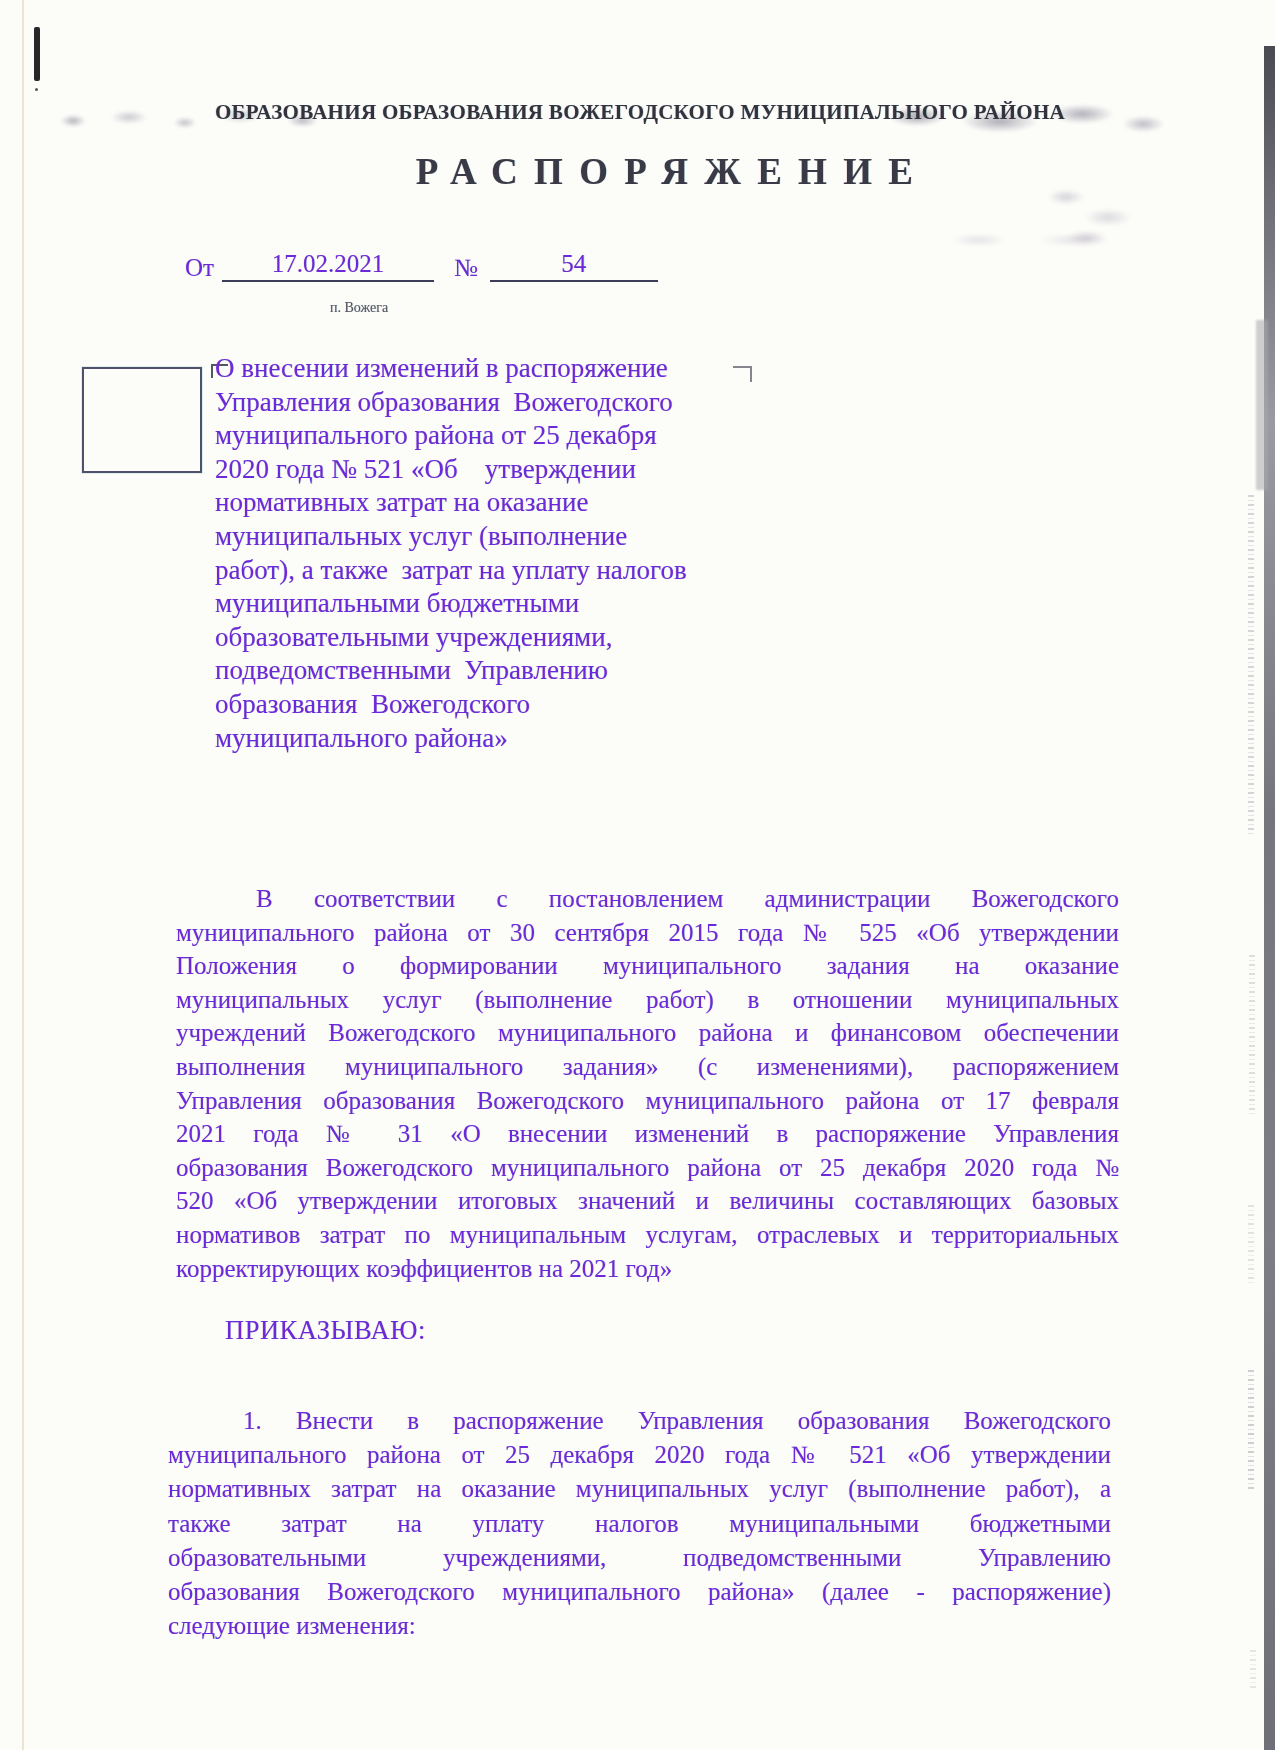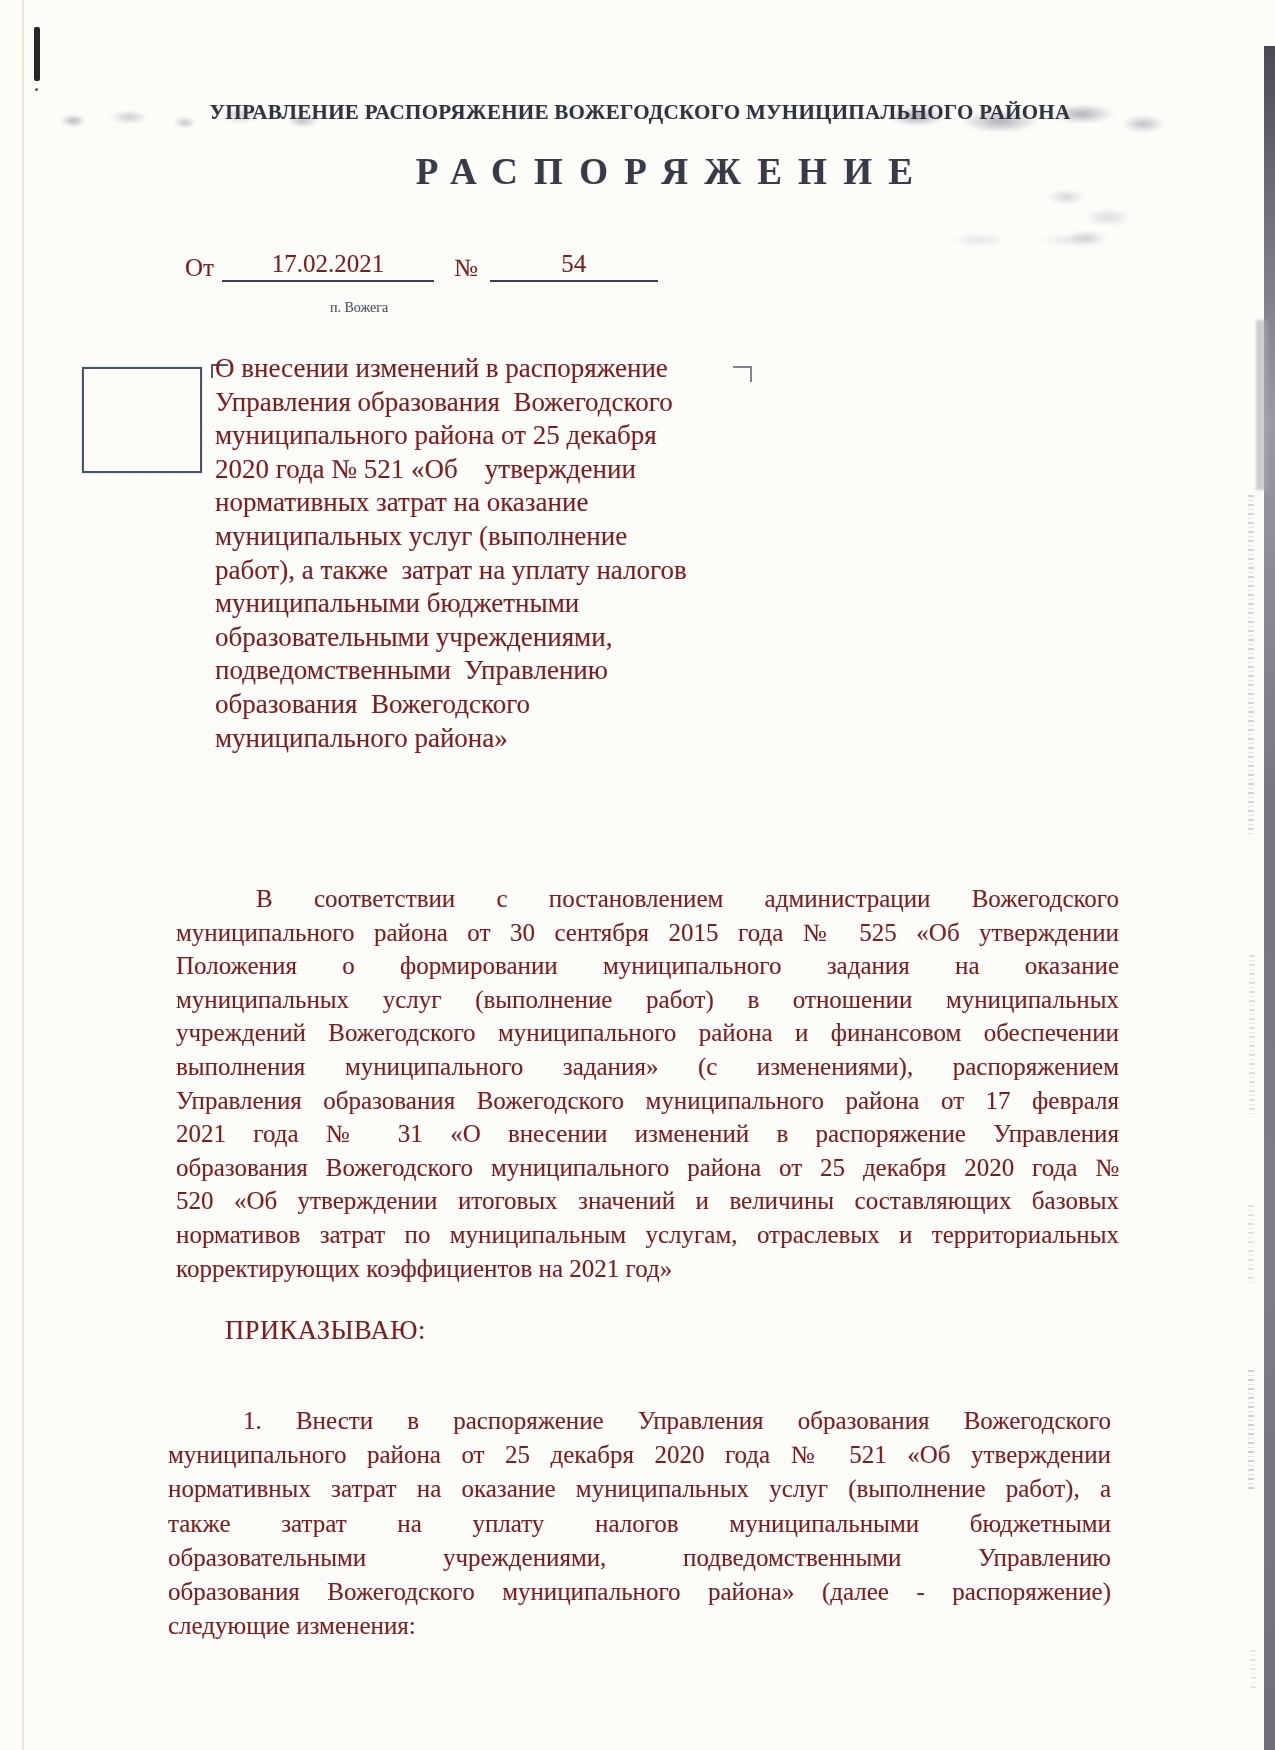--- a/index.html
+++ b/index.html
@@ -7,21 +7,21 @@
     position:relative;
     width:1275px;height:1750px;
     margin:0 auto;
     background:#fcfcf9;
     overflow:hidden;
     font-family:"Liberation Serif", serif;
     color:#3f3f4c;
   }
   .abs{position:absolute;}
   .ink{
-    color:#7f1d1d;
+    color:#6d28d9;
     text-shadow:0.6px 0 0 rgba(0,160,170,0.22), -0.6px 0 0 rgba(190,40,100,0.14);
   }
   
   .left-edge-line{left:22px;top:0;width:2px;height:1750px;background:#ebe4d0;}
   .black-bar{left:34px;top:27px;width:6px;height:54px;background:#26262b;border-radius:2px;}
   .black-bar-dot{left:35px;top:88px;width:3px;height:3px;background:#55555d;border-radius:50%;}
   .smudge{filter:blur(1.6px);opacity:.8;}
   .smudge-a{
     left:36px;top:101px;width:310px;height:36px;
     background:
@@ -135,21 +135,21 @@
   <div class="abs title-noise-a"></div>
   <div class="abs title-noise-b"></div>
   <div class="abs right-edge"></div>
   <div class="abs right-edge-wide"></div>
   <div class="abs bleed bleed1"></div>
   <div class="abs bleed bleed2"></div>
   <div class="abs bleed bleed3"></div>
   <div class="abs bleed bleed4"></div>
   <div class="abs bleed bleed5"></div>
 
-  <div class="abs doc-header ink">УПРАВЛЕНИЕ РАСПОРЯЖЕНИЕ ВОЖЕГОДСКОГО МУНИЦИПАЛЬНОГО РАЙОНА</div>
+  <div class="abs doc-header ink">ОБРАЗОВАНИЯ ОБРАЗОВАНИЯ ВОЖЕГОДСКОГО МУНИЦИПАЛЬНОГО РАЙОНА</div>
   <div class="abs doc-title ink">РАСПОРЯЖЕНИЕ</div>
 
   <div class="abs date-row ink">
     <span class="lbl">От</span><span class="blank b1">17.02.2021</span><span class="lbl num-lbl">№</span><span class="blank b2">54</span>
   </div>
   <div class="abs place ink">п. Вожега</div>
 
   <div class="abs stamp-box"></div>
   <div class="abs bracket-open"></div>
   <div class="abs bracket-close"></div>

